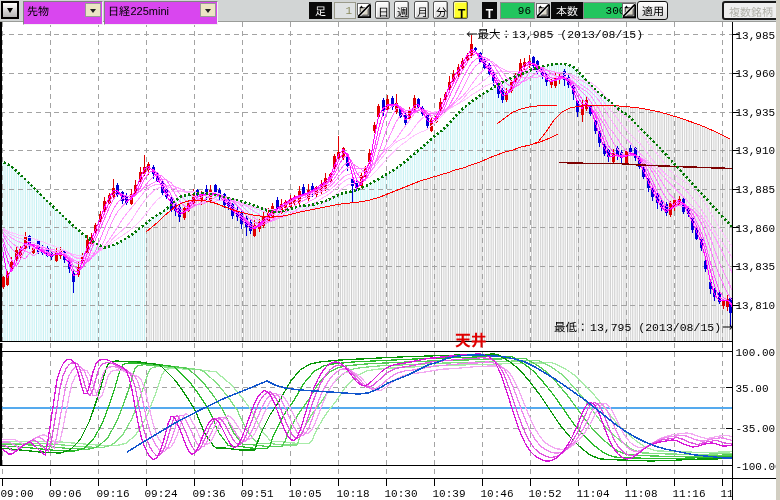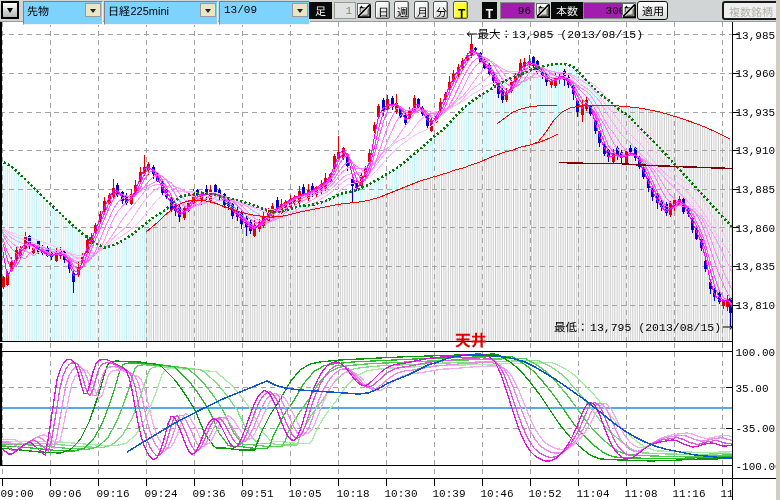--- a/index.html
+++ b/index.html
@@ -1,22 +1,22 @@
 <!DOCTYPE html>
 <html><head><meta charset="utf-8"><style>
 *{margin:0;padding:0;box-sizing:border-box}
 body{width:780px;height:500px;overflow:hidden;background:#fff;position:relative;font-family:"Liberation Sans",sans-serif}
 .tbar{position:absolute;left:0;top:0;width:780px;height:22px;background:#d2d5d5;border-bottom:1px solid #9a9c99}
 .dropbtn{position:absolute;left:1px;top:1px;width:18px;height:18px;border:2px solid #000;background:linear-gradient(#fff,#b5b5b5)}
 .tri{position:absolute;left:3.5px;top:5px;width:0;height:0;border:3.5px solid transparent;border-top:5px solid #000}
-.combo{position:absolute;top:1px;height:24px;background:#7dd3fc;border:1px solid #828282;border-bottom-color:#f2f2f2;border-right-color:#f2f2f2}
+.combo{position:absolute;top:1px;height:24px;background:#d946ef;border:1px solid #828282;border-bottom-color:#f2f2f2;border-right-color:#f2f2f2}
 .cbtn{position:absolute;right:1px;top:1px;width:16px;height:14px;background:#ece5c4;border:1px solid #999}
 .tri2{position:absolute;left:4px;top:5px;width:0;height:0;border:3.5px solid transparent;border-top:4.5px solid #222}
 .blk{position:absolute;top:1.5px;height:17px;background:#0a0a0a}
-.numf{position:absolute;top:1.5px;height:17.5px;background:#a21caf;border:1px solid #8a8a8a;text-align:right;font:11px "Liberation Mono",monospace}
+.numf{position:absolute;top:1.5px;height:17.5px;background:#22c55e;border:1px solid #8a8a8a;text-align:right;font:11px "Liberation Mono",monospace}
 .numf span{position:relative;right:3px;top:2.5px}
 .dis{background:#dfe2e3;border-color:#9a9a8a}
 .spin{position:absolute;top:2px}
 .btn{position:absolute;top:1px;height:18px;background:linear-gradient(#fdfdfd,#dddddd);border:1px solid #555;border-radius:2px;box-shadow:inset -1px -1px 0 #aaa,inset 1px 1px 0 #fff}
 .ybtn{background:#ffff2e;box-shadow:inset -1px -1px 0 #c8c800,inset 1px 1px 0 #ffff9d}
 .tt{position:relative;top:2px;left:4.5px;font:bold 12px "Liberation Sans",sans-serif}
 .ybtn .tt{color:#000}
 .abtn{position:absolute;top:1px;height:19px;background:linear-gradient(#fff,#d8d8d8);border:1.5px solid #111;border-radius:3px}
 .mbtn{position:absolute;left:722px;top:1px;width:60px;height:18.5px;background:#efefef;border:2px solid #1a1a1a;border-radius:3px}
 .rstrip{position:absolute;left:776px;top:0;width:4px;height:500px;background:#d2cec2}
@@ -558,26 +558,20 @@
     </div>
     <div class="combo" style="left:104px;width:114px">
       <svg style="position:absolute;left:3px;top:2px;overflow:visible" width="90" height="14" viewBox="0 0 90 14">
         <path transform="translate(0,11.2)" d="M2.8 -3.9H8.3V-0.8H2.8ZM2.8 -4.7V-7.7H8.3V-4.7ZM1.9 -8.5V0.8H2.8V0H8.3V0.7H9.2V-8.5Z M14.3 -2.8C14.6 -2.2 14.8 -1.4 15 -0.8L15.6 -1C15.5 -1.6 15.2 -2.4 14.9 -3ZM12 -2.9C11.9 -2 11.6 -1 11.3 -0.3C11.5 -0.3 11.8 -0.1 11.9 -0C12.3 -0.7 12.6 -1.8 12.7 -2.8ZM20 -7.9C19.6 -7.2 19.1 -6.6 18.5 -6C17.9 -6.6 17.4 -7.2 17.1 -7.9ZM15.6 -8.7V-7.9H16.7L16.3 -7.8C16.7 -6.9 17.2 -6.2 17.9 -5.6C17.1 -5.1 16.2 -4.7 15.3 -4.4C15.5 -4.3 15.7 -4 15.8 -3.8C16.8 -4.1 17.7 -4.5 18.5 -5C19.3 -4.5 20.2 -4.1 21.2 -3.8C21.3 -4 21.5 -4.3 21.7 -4.5C20.7 -4.7 19.9 -5 19.1 -5.5C20 -6.3 20.7 -7.2 21.1 -8.5L20.5 -8.7L20.4 -8.7ZM18.1 -4.3V-2.7H16V-2H18.1V-0.2H15.3V0.5H21.6V-0.2H18.9V-2H21.1V-2.7H18.9V-4.3ZM11.4 -4.3 11.5 -3.6 13.2 -3.7V0.9H13.9V-3.7L14.8 -3.8C14.9 -3.5 14.9 -3.3 15 -3.1L15.6 -3.4C15.5 -4 15 -4.9 14.6 -5.7L14 -5.4C14.2 -5.1 14.4 -4.8 14.5 -4.4L12.9 -4.4C13.6 -5.3 14.5 -6.6 15.1 -7.7L14.4 -8C14.1 -7.4 13.7 -6.7 13.3 -6C13.1 -6.2 12.9 -6.5 12.6 -6.7C13 -7.3 13.5 -8.2 13.9 -8.9L13.1 -9.2C12.9 -8.6 12.5 -7.8 12.2 -7.2L11.8 -7.5L11.4 -6.9C11.9 -6.5 12.5 -5.8 12.8 -5.4C12.6 -5 12.3 -4.6 12.1 -4.3Z" fill="#000"></path>
         <text x="22.5" y="10.5" font-family="Liberation Sans, sans-serif" font-size="11px" fill="#000">225mini</text>
       </svg>
       <div class="cbtn">
         <span class="tri2"></span>
       </div>
     </div>
-    <div class="combo" style="left:219px;width:91px">
-      <div style="position:absolute;left:4px;top:1.5px;font:11px Liberation Mono,monospace">13/09</div>
-      <div class="cbtn">
-        <span class="tri2"></span>
-      </div>
-    </div>
     <div class="blk" style="left:309px;width:23px">
       <svg style="position:absolute;left:6px;top:2.5px;overflow:visible" width="12" height="15" viewBox="0 0 12 15">
         <path transform="translate(0,11.2)" d="M2.7 -7.9H8.5V-5.7H2.7ZM2.5 -4.1C2.3 -2.5 1.8 -0.7 0.5 0.3C0.7 0.5 0.9 0.7 1.1 0.9C1.9 0.3 2.4 -0.6 2.8 -1.6C3.8 0.3 5.5 0.7 7.9 0.7H10.3C10.3 0.5 10.5 0.1 10.6 -0.1C10.1 -0.1 8.2 -0.1 7.9 -0.1C7.2 -0.1 6.6 -0.1 6 -0.2V-2.5H9.7V-3.2H6V-5H9.4V-8.7H1.9V-5H5.1V-0.5C4.2 -0.8 3.5 -1.5 3.1 -2.6C3.2 -3.1 3.3 -3.6 3.4 -4Z" fill="#fff"></path>
       </svg>
     </div>
     <div class="numf dis" style="left:334px;width:22px"><span style="color:#8a8a5c">1</span></div>
     <svg class="spin" style="left:357px" width="14" height="16" viewBox="0 0 14 16">
       <rect x="0.5" y="1.5" width="12.5" height="13.5" fill="#fff" stroke="#666" stroke-width="1"></rect>
       <rect x="3.2" y="5.8" width="8" height="7.4" fill="#d9d5c6" stroke="#333" stroke-width="1"></rect>
       <line x1="0.6" y1="15.4" x2="13.4" y2="2.2" stroke="#fff" stroke-width="3"></line>

